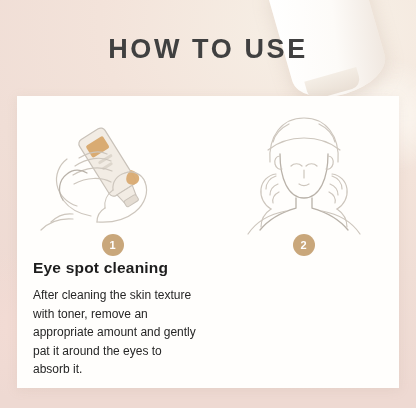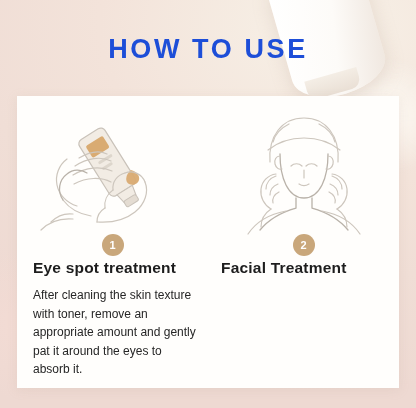--- a/index.html
+++ b/index.html
@@ -59,21 +59,21 @@
     position: absolute; left: 0; top: 0;
     width: 74px; height: 58px;
     background: radial-gradient(closest-side at 0% 0%, rgba(237,210,203,.9), rgba(237,210,203,0));
   }
 
   
   .heading {
     position: absolute;
     left: 0; right: 0; top: 34px;
     text-align: center;
-    color: #1d4ed8;
+    color: #404040;
     font-size: 27px;
     font-weight: bold;
     letter-spacing: 2.6px;
     font-family: "Liberation Sans", sans-serif;
   }
 
   
   .card {
     position: absolute;
     left: 17px; top: 96px;
@@ -182,21 +182,21 @@
             <path class="ln" d="M118 78 c-3 -8 -12 -12 -20 -9"></path>
             <path class="ln" d="M98 69 c-8 2 -13 9 -12 17"></path>
             <path class="ln" d="M86 86 c-6 4 -9 11 -8 18"></path>
             <path class="ln" d="M78 104 c-5 3 -8 8 -8 14"></path>
 
             <path class="ln" d="M24 118 c6 -6 14 -9 22 -8"></path>
             <path class="ln" d="M14 126 c8 -8 20 -12 32 -11"></path>
           </svg>
         </div>
         <div class="step-badge">1</div>
-        <div class="col-title">Eye spot treatment</div>
+        <div class="col-title">Eye spot cleaning</div>
         <div class="col-body">After cleaning the skin texture with toner, remove an appropriate amount and gently pat it around the eyes to absorb it.</div>
       </div>
 
       <div class="col col2">
         <div class="illus">
           <svg width="171" height="134" viewBox="0 0 171 134">
 
             <path class="ln" d="M52 58 c-2 -26 12 -44 34 -44 22 0 36 18 34 44"></path>
             <path class="ln" d="M50 46 c10 -8 24 -12 36 -12 12 0 26 4 36 12"></path>
             <path class="ln" d="M55 38 c2 -8 8 -14 16 -18"></path>
@@ -224,18 +224,17 @@
             <path class="ln" d="M53 105 c-6 4 -10 11 -10 18"></path>
 
             <path class="ln" d="M114 70 c8 1 14 7 15 15 1 8 -3 16 -10 20"></path>
             <path class="ln" d="M114 72 c6 2 10 7 10 13"></path>
             <path class="ln" d="M112 80 c5 2 8 6 8 11"></path>
             <path class="ln" d="M111 88 c4 2 7 6 6 11"></path>
             <path class="ln" d="M119 105 c6 4 10 11 10 18"></path>
           </svg>
         </div>
         <div class="step-badge">2</div>
-        <div class="col-title">Facial Treatment</div>
       </div>
 
     </div>
   </div>
 </div>
 
 </body></html>

